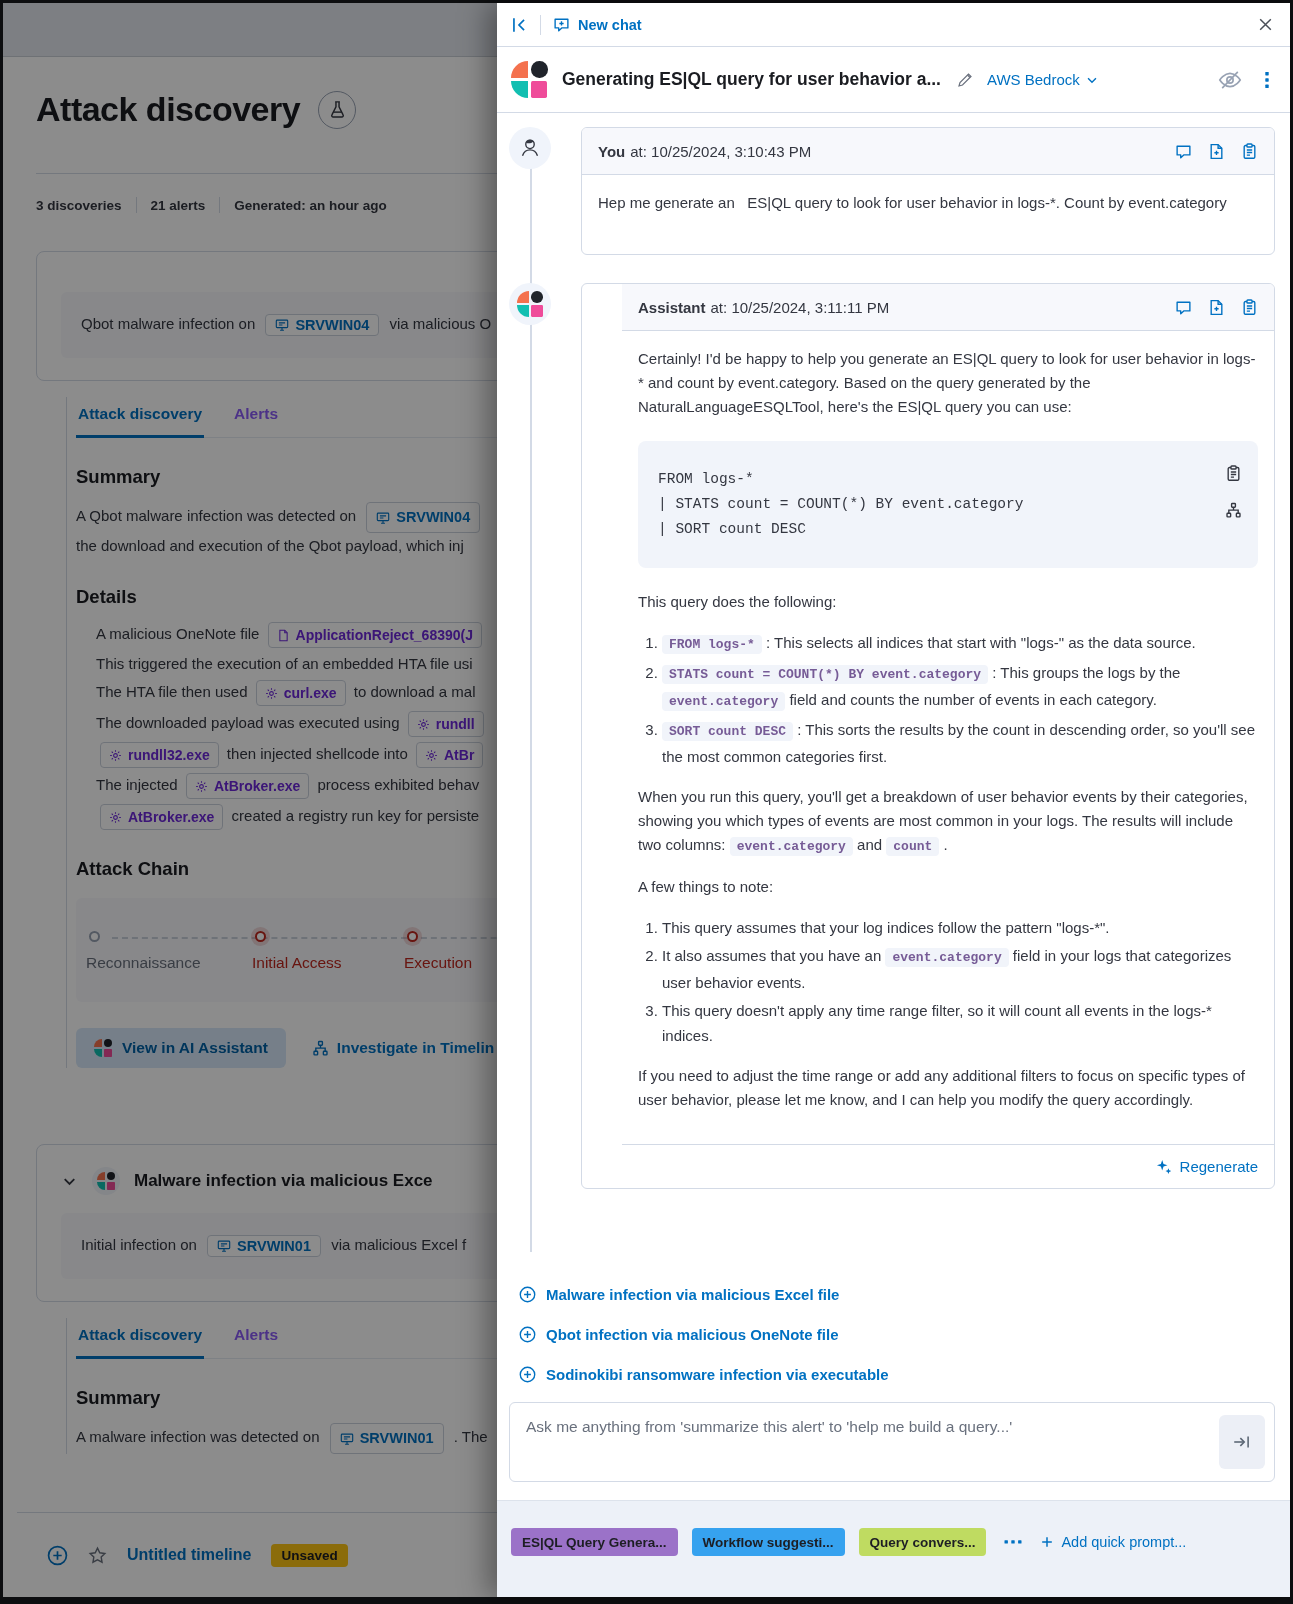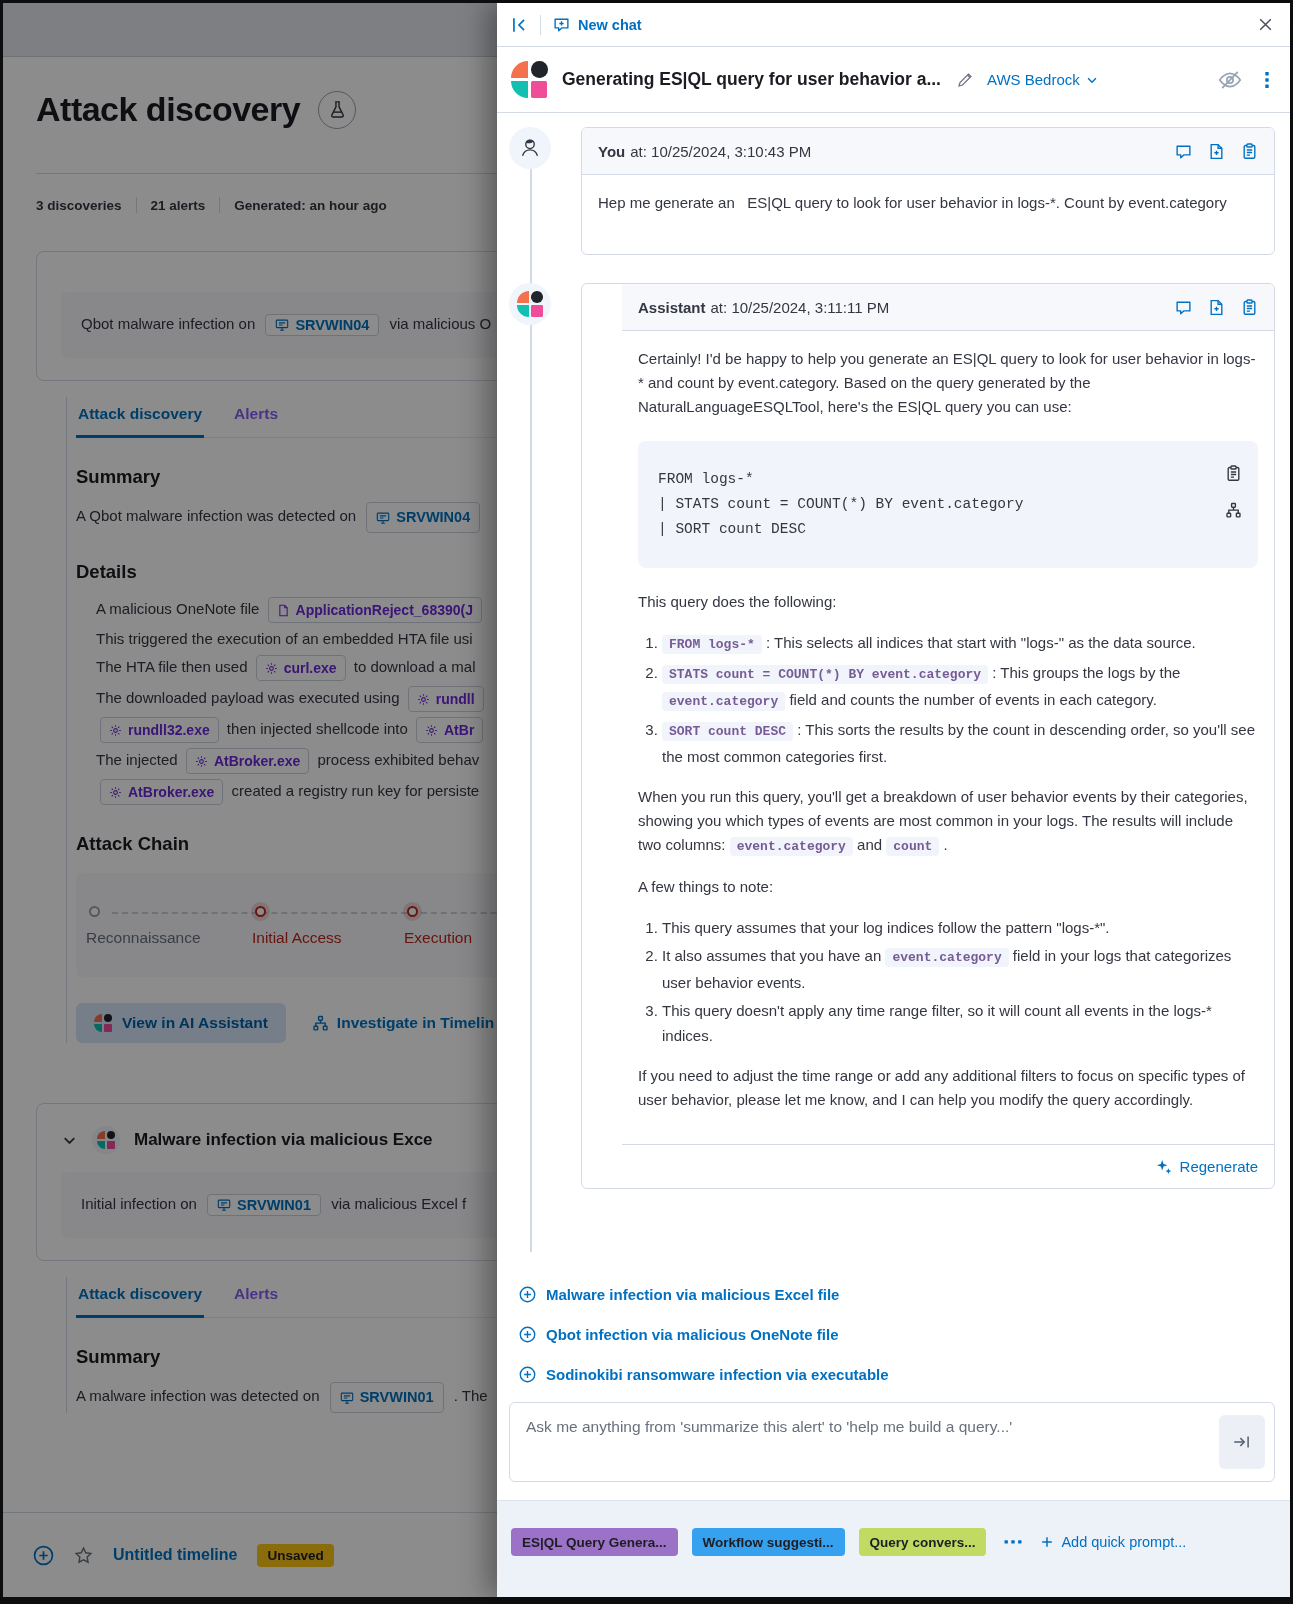--- a/index.html
+++ b/index.html
@@ -47,21 +47,21 @@
   .chain-dot.visited { border:2.5px solid #98a2b3; }
   .chain-dot.active { border:2.5px solid #bd271e; box-shadow:0 0 0 4px rgba(189,39,30,0.16); }
   .chain-label { margin-top:12px; margin-left:-3px; font-size:15.5px; white-space:nowrap; }
   .chain-label.visited { color:#69707d; }
   .chain-label.active { color:#bd271e; }
 
   .disc-actions { margin-top:26px; display:flex; align-items:center; gap:26px; }
   .btn-view { display:inline-flex; align-items:center; gap:10px; background:#d7e8f9; border-radius:6px; height:40px; padding:0 18px; color:#0061a6; font-size:15.5px; font-weight:600; white-space:nowrap; }
   .link-investigate { display:inline-flex; align-items:center; gap:8px; color:#0071c2; font-size:15.5px; font-weight:600; white-space:nowrap; }
 
-  .footer-bar { position:absolute; left:0; right:0; bottom:0; height:85px; background:#fff; border-top:1px solid #d3dae6; display:flex; align-items:center; gap:20px; padding:0 0 0 30px; z-index:10; }
+  .footer-bar { position:absolute; left:14px; right:0; bottom:0; height:85px; background:#fff; border-top:1px solid #d3dae6; display:flex; align-items:center; gap:20px; padding:0 0 0 30px; z-index:10; }
   .footer-bar .tl-title { color:#0071c2; font-size:16px; font-weight:600; }
   .badge-unsaved { background:#fec514; color:#1d1e24; font-size:13.5px; font-weight:600; border-radius:4px; padding:4px 10px; }
   .icon-btn { display:inline-flex; align-items:center; justify-content:center; }
 
   
   .flyout { position:absolute; left:497px; right:3px; top:3px; bottom:7px; background:#fff; z-index:100; box-shadow:-10px 0 26px rgba(0,0,0,0.35); display:flex; flex-direction:column; }
   .fly-topbar { height:44px; flex:none; display:flex; align-items:center; padding:0 16px 0 13px; border-bottom:1px solid #d3dae6; }
   .fly-topbar .tb-sep { width:1px; height:20px; background:#d3dae6; margin:0 12px 0 12px; }
   .new-chat { display:inline-flex; align-items:center; gap:8px; color:#0071c2; font-size:14.5px; font-weight:600; }
   .close-x { margin-left:auto; color:#4a4f58; display:inline-flex; }
@@ -175,20 +175,21 @@
           <span class="line">
             <span>A Qbot malware infection was detected on</span>
             <span class="host-badge">
               <svg width="14" height="14" viewBox="0 0 16 16" fill="none" stroke="currentColor" stroke-width="1.3">
                   <rect x="1.5" y="2.5" width="13" height="8.5" rx="1"></rect>
                   <path d="M5.8 14h4.4M8 11.5V14M4.5 5.5h7M4.5 8h4"></path>
                 </svg>
               <span>SRVWIN04</span>
             </span>
           </span>
+          <span class="line">the download and execution of the Qbot payload, which inj</span>
         </div>
         <div class="sec-h">Details</div>
         <ul class="detail-list">
             <li><span>A malicious OneNote file </span><span class="file-badge">
                 <svg width="13" height="13" viewBox="0 0 16 16" fill="none" stroke="currentColor" stroke-width="1.3">
                   <path d="M3.5 1.5h6l3 3v10h-9z"></path>
                   <path d="M9.5 1.5v3h3"></path>
                 </svg>
                 <span>ApplicationReject_68390(J</span>
               </span></li>
@@ -268,21 +269,21 @@
                 <rect x="6.2" y="1.4" width="3.6" height="3.6" rx="0.7"></rect>
                 <path d="M8 5.2v2.4M8 7.6H3.6v2.8M8 7.6h4.4v2.8"></path>
                 <rect x="1.9" y="10.6" width="3.4" height="3.4" rx="0.7"></rect>
                 <rect x="10.7" y="10.6" width="3.4" height="3.4" rx="0.7"></rect>
               </svg>
             <span>Investigate in Timelin</span>
           </span>
         </div>
       </div>
 
-      <div class="disc-card" style="margin-top:60px">
+      <div class="disc-card" style="margin-top:76px">
         <div class="disc-head">
           <span class="chev">
             <svg width="17" height="17" viewBox="0 0 16 16" fill="none" stroke="currentColor" stroke-width="1.7">
                 <path d="M3.5 5.8 8 10.3l4.5-4.5"></path>
               </svg>
           </span>
           <span class="logo-bubble">
             <span class="ai-logo logo-18">
                 <span class="s1"></span>
                 <span class="s2"></span>

